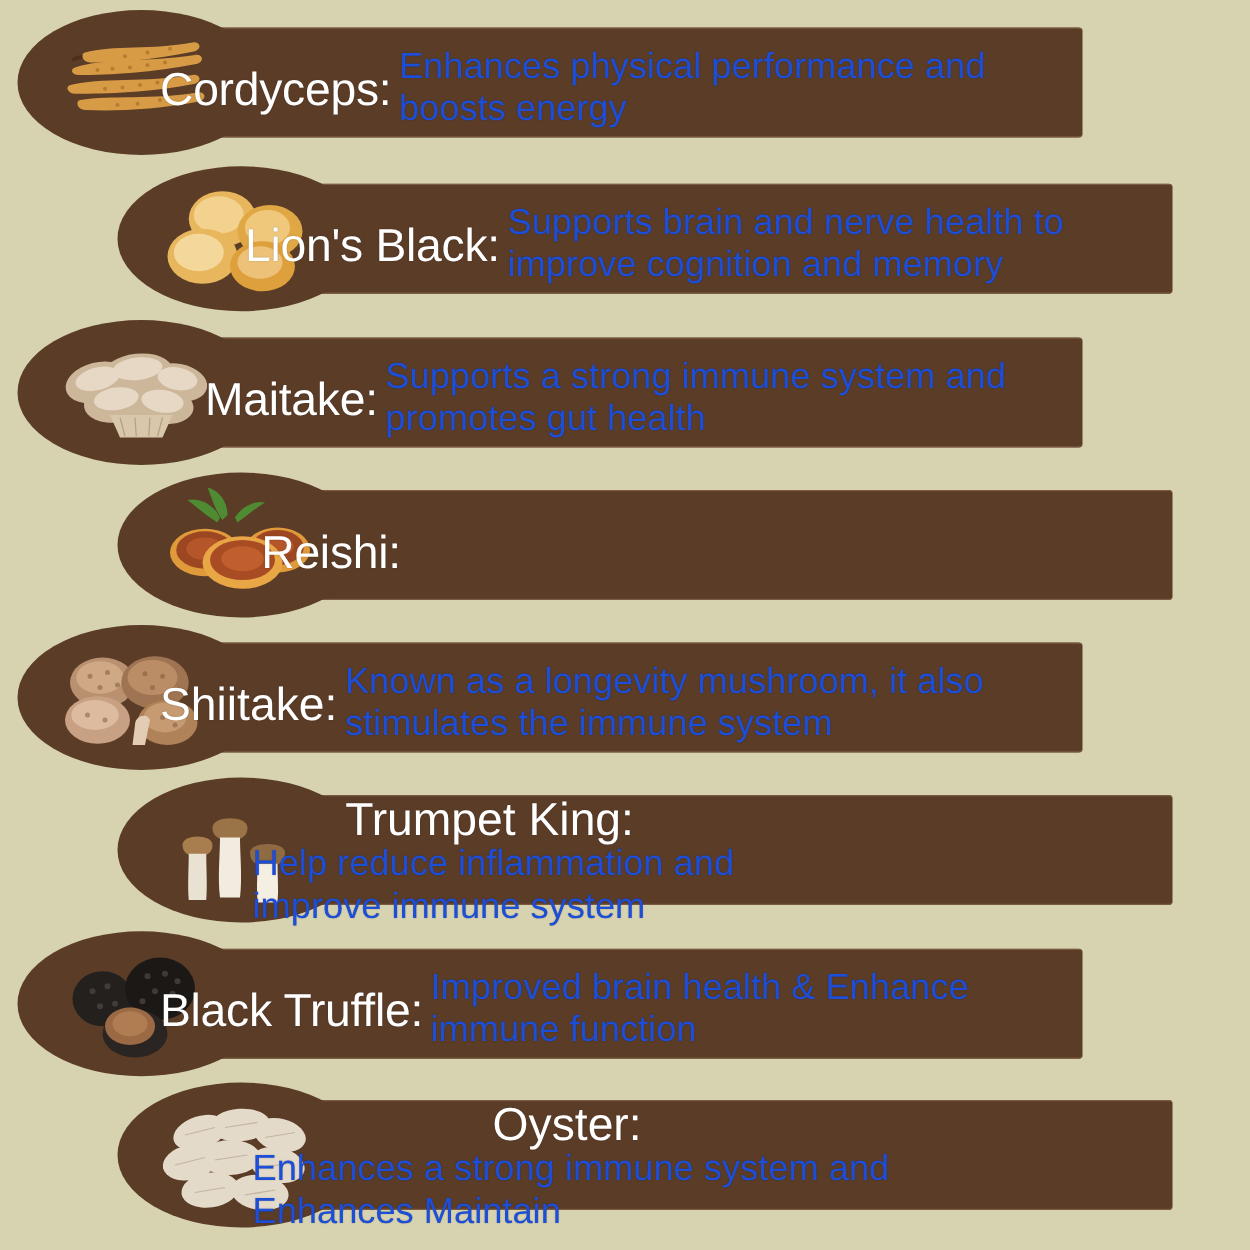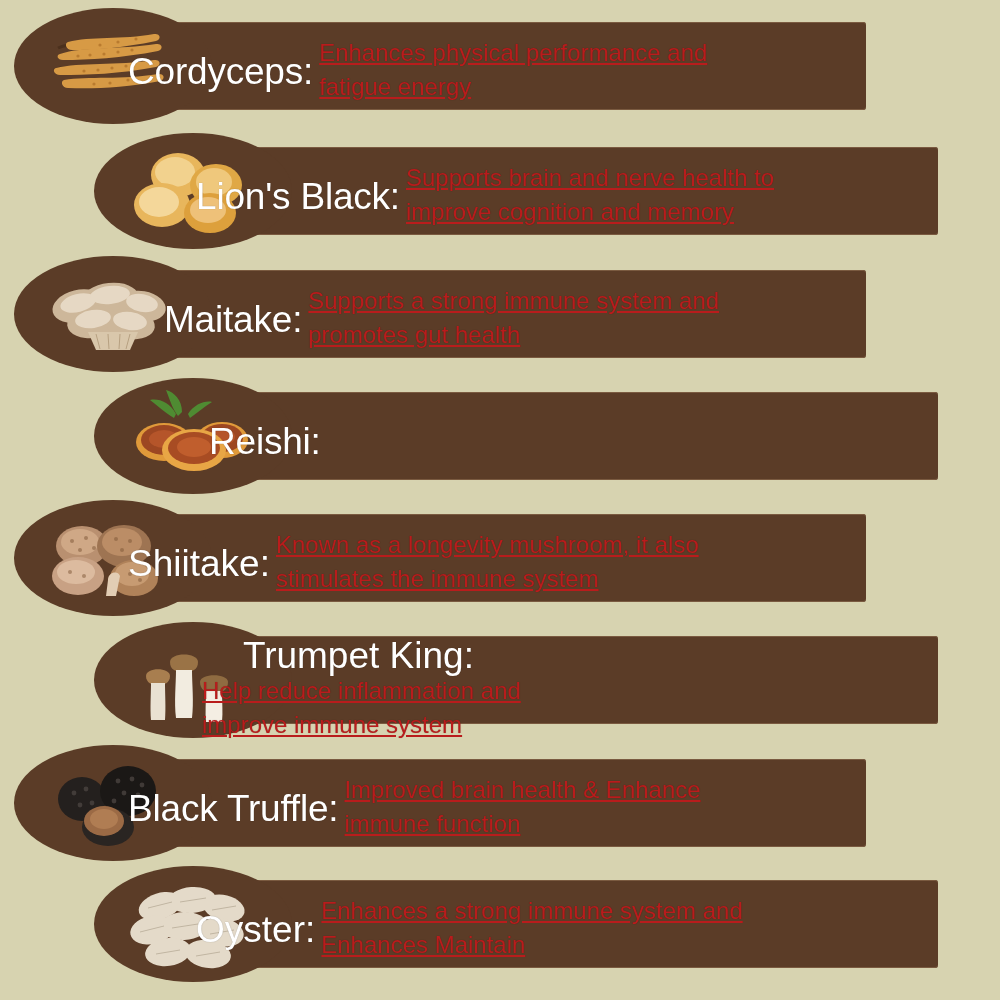--- a/index.html
+++ b/index.html
@@ -78,41 +78,40 @@
   .row.even .text-wrap { left: 196px; }
 
   .name {
     color: #ffffff;
     font-size: 37px;
     line-height: 40px;
     letter-spacing: -0.2px;
     text-shadow: 0 0 1px rgba(0,0,0,.35);
   }
   .desc {
-    color: #b91c1c;
-    font-size: 24px;
+    color: #1d4ed8;
+    font-size: 29px;
     line-height: 34px;
     white-space: normal;
     text-shadow: 0 0 1px rgba(0,0,0,.35);
     margin-left: 6px;
     position: relative;
     top: -2px;
-    text-decoration: underline;
   }
   .desc .ln { display: block; }
 
   
   .r1 .text-wrap { left: 128px; }
   .r2 .text-wrap { left: 196px; }
   .r3 .text-wrap { left: 120px; margin-left: 36px; }
   .r4 .text-wrap { left: 196px; margin-left: 13px; }
   .r5 .text-wrap { left: 118px; }
   .r6 .text-wrap { left: 192px; flex-direction: column; }
   .r7 .text-wrap { left: 120px; }
-  .r8 .text-wrap { left: 196px; }
+  .r8 .text-wrap { left: 196px; flex-direction: column; }
 
   .r5 .name, .r6 .name, .r8 .name { letter-spacing: 0px; }
 </style>
 </head>
 <body>
 
 <div id="poster">
 
   <div class="row odd r1" style="top:0px">
     <div class="bar"></div>
@@ -146,21 +145,21 @@
               <circle cx="80" cy="24" r="1.6"></circle>
             <circle cx="98" cy="21" r="1.6"></circle>
           </g>
         </svg>
       </div>
     </div>
     <div class="text-wrap">
       <span class="name">Cordyceps:</span>
       <span class="desc">
         <span class="ln">Enhances physical performance and</span>
-        <span class="ln">fatigue energy</span>
+        <span class="ln">boosts energy</span>
       </span>
     </div>
   </div>
 
   <div class="row even r2" style="top:125px">
     <div class="bar"></div>
     <div class="oval">
       <div class="art">
         <svg viewBox="0 0 150 96">
           <g>

